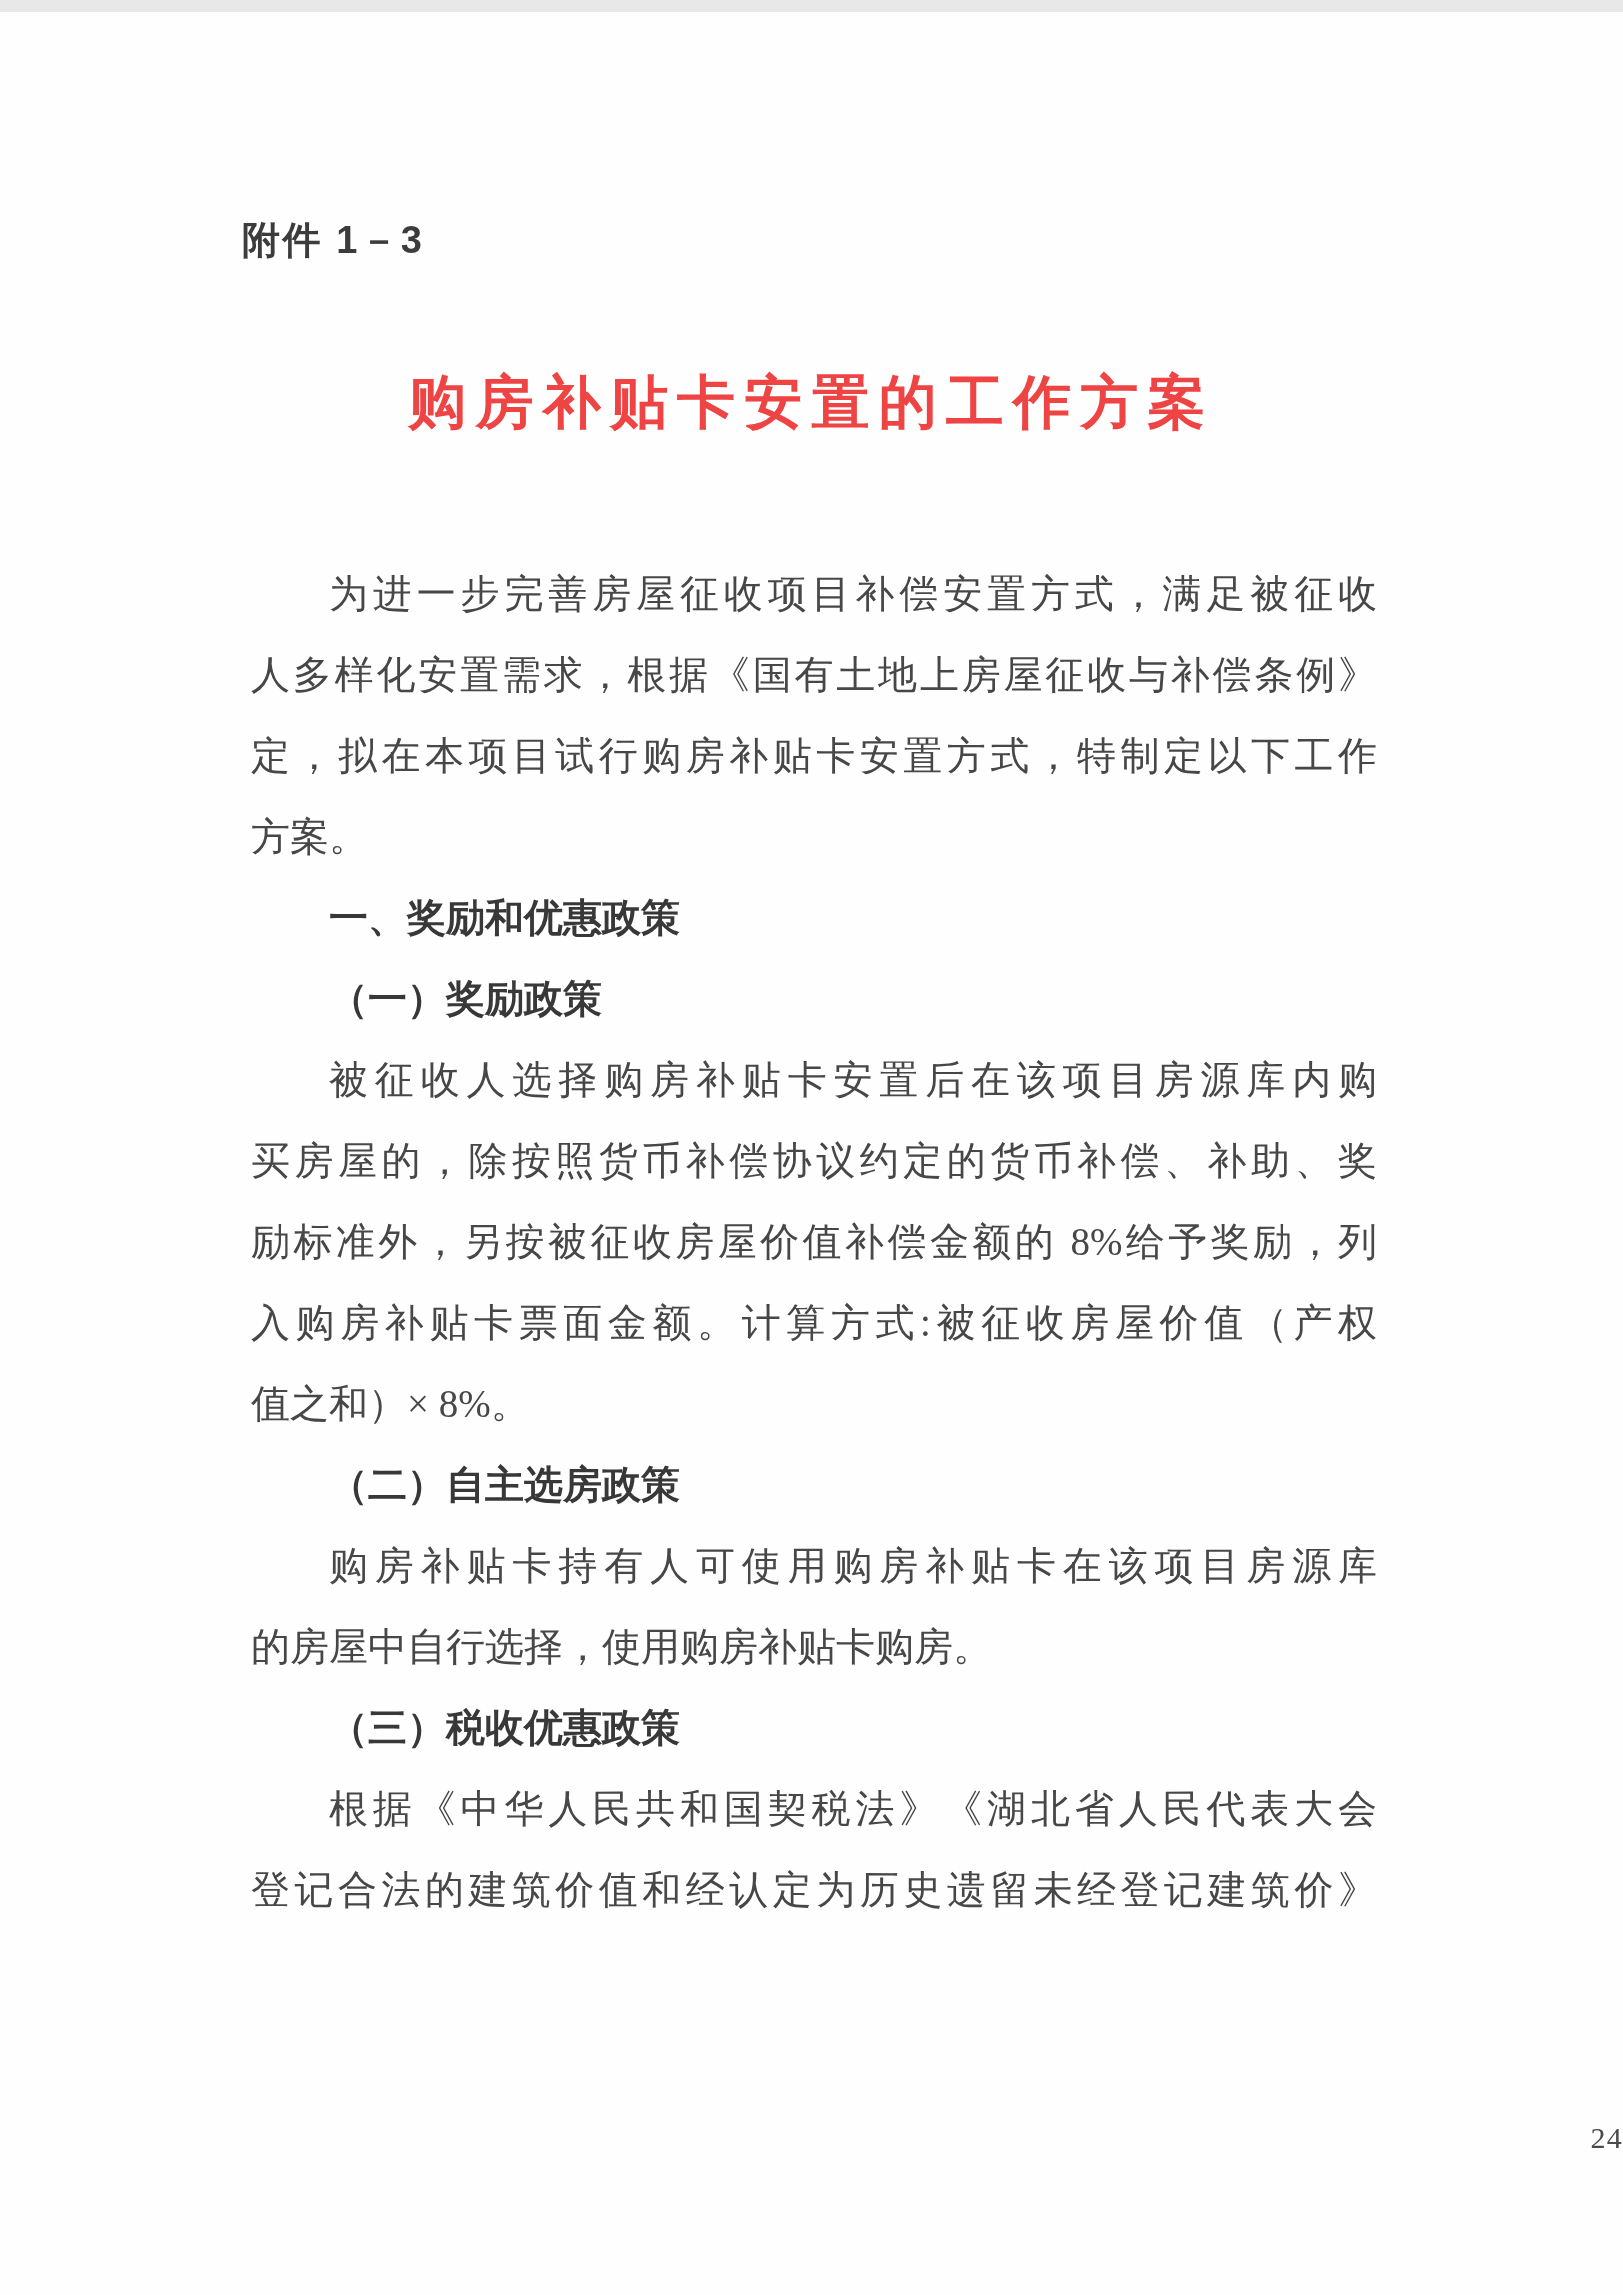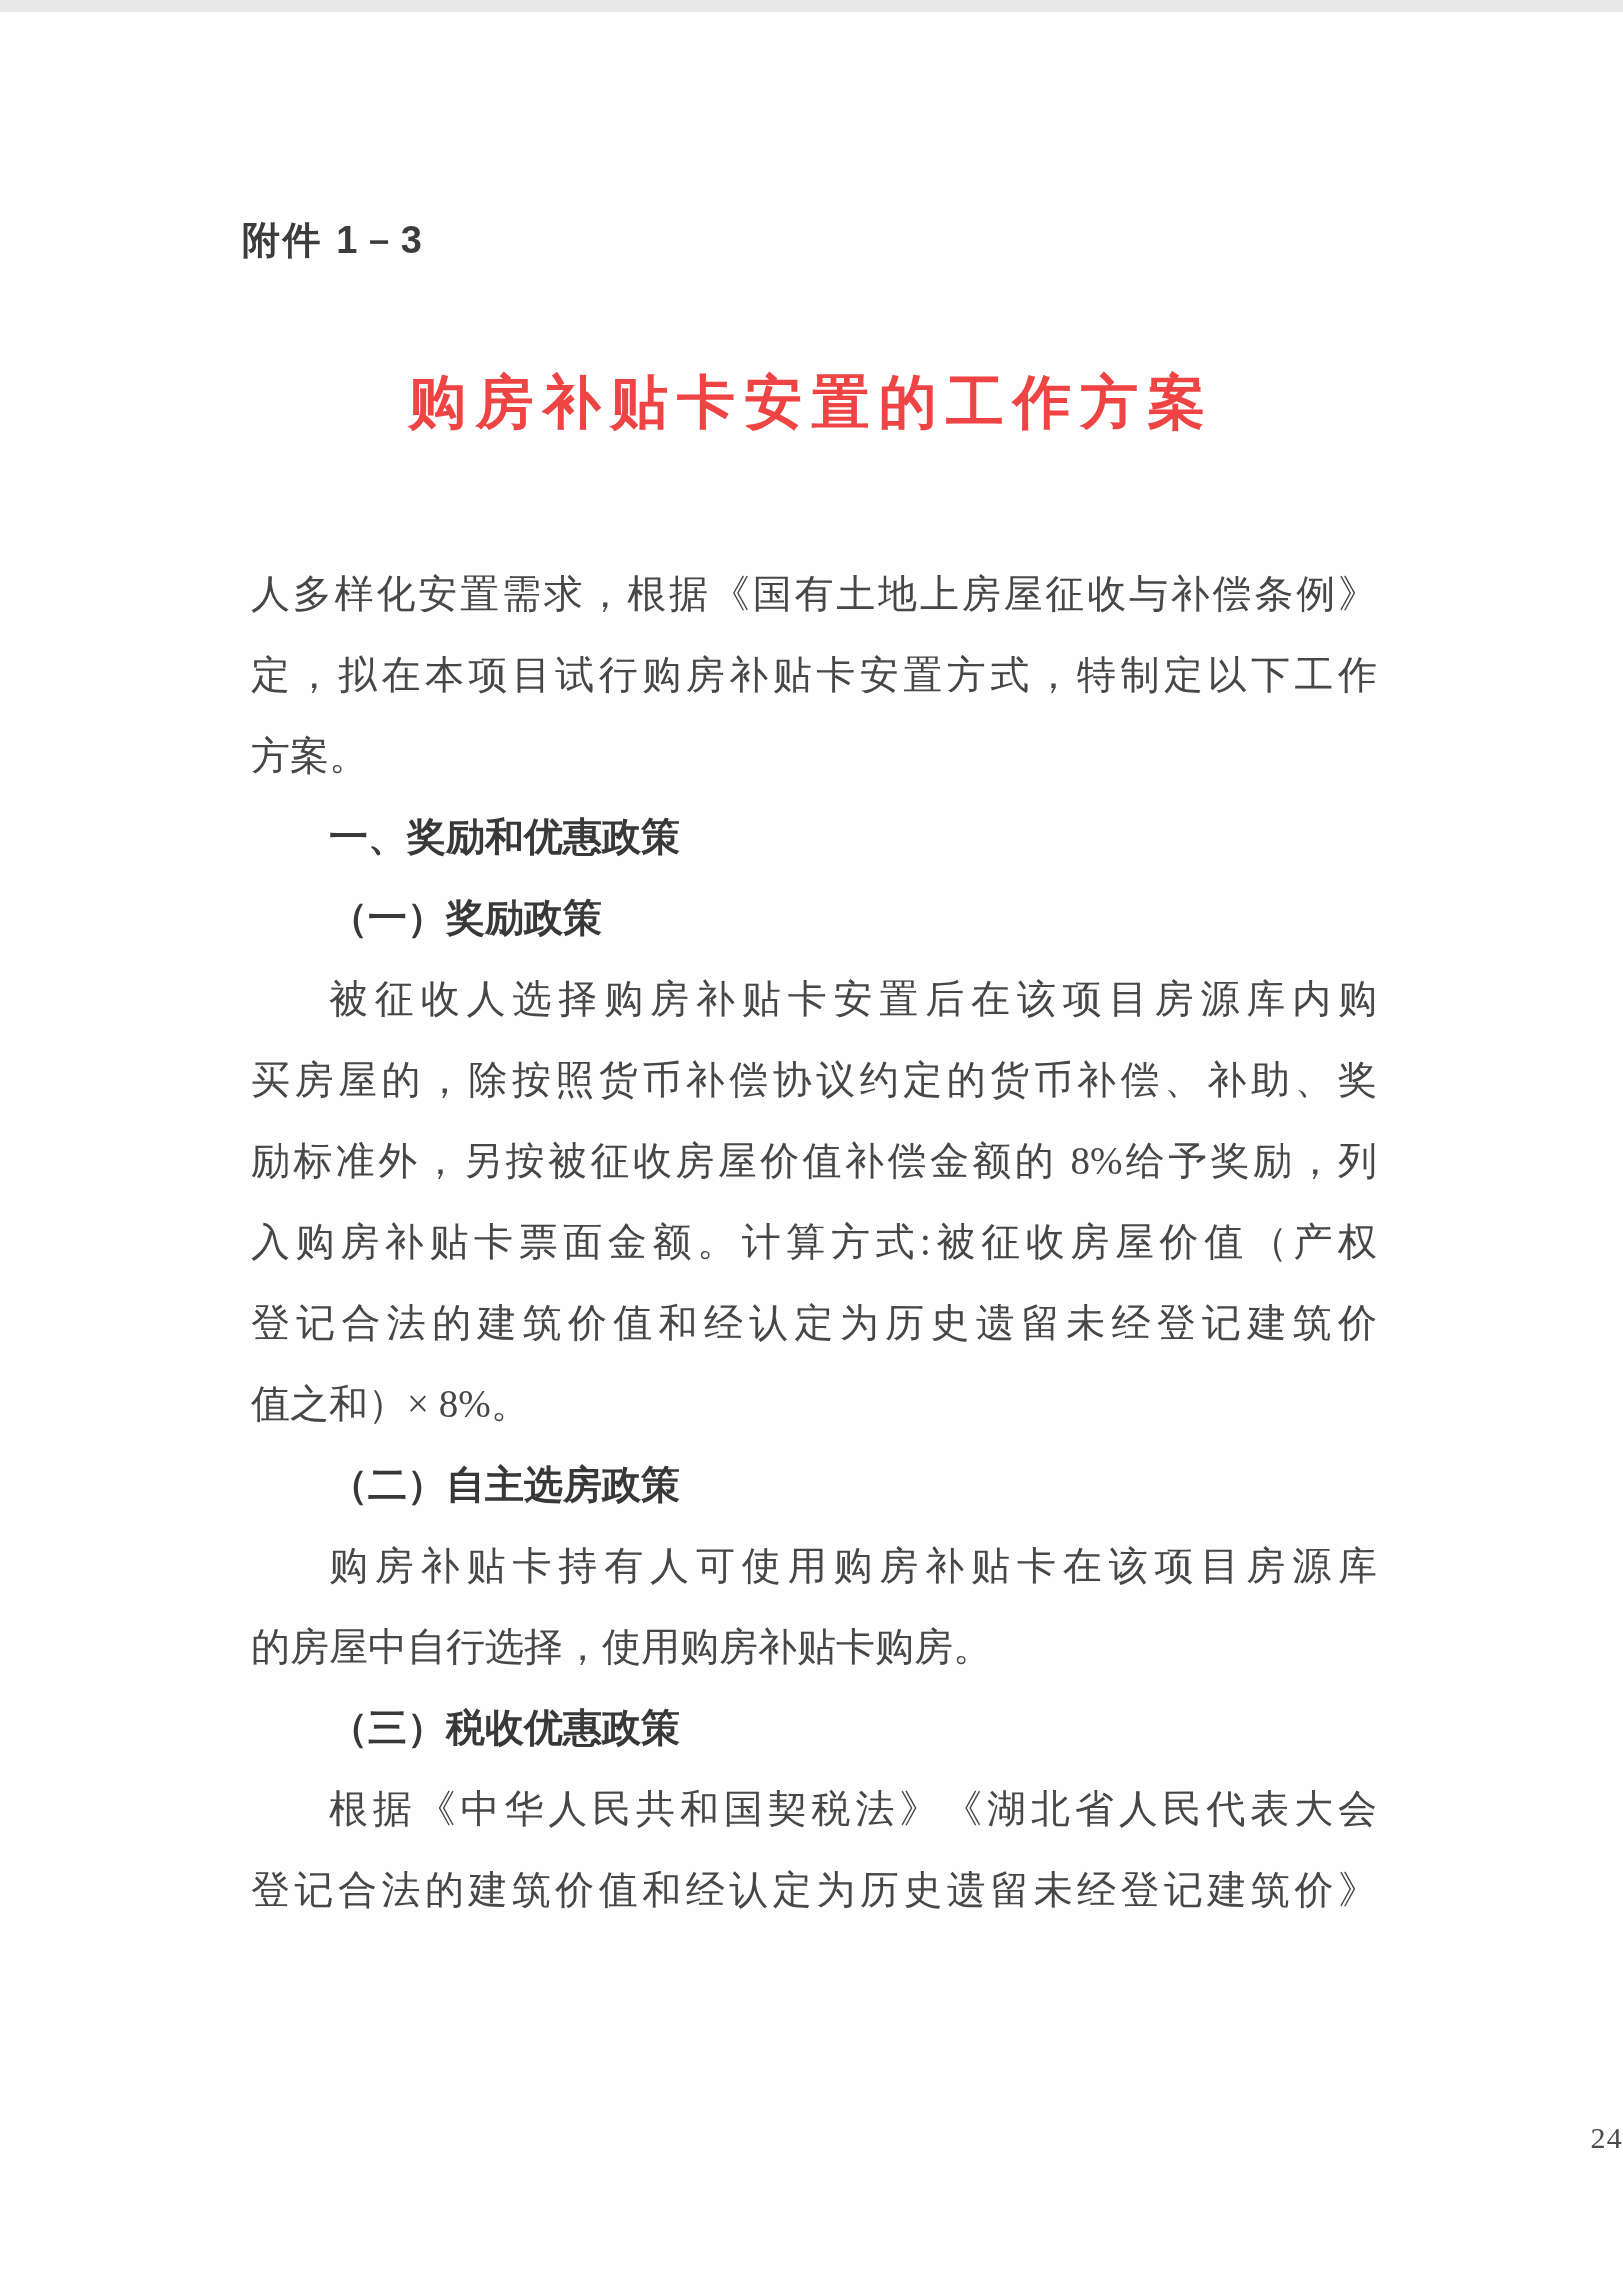--- a/index.html
+++ b/index.html
@@ -87,33 +87,33 @@
 <body>
 
 <div class="page">
 
   <div class="attachment-label">附件 1－3</div>
 
   <div class="doc-title">购房补贴卡安置的工作方案</div>
 
   <div class="body-col">
 
+    <div class="line j ind">为进一步完善房屋征收项目补偿安置方式，满足被征收</div>
     <div class="line j">人多样化安置需求，根据《国有土地上房屋征收与补偿条例》</div>
     <div class="line j">定，拟在本项目试行购房补贴卡安置方式，特制定以下工作</div>
     <div class="line">方案。</div>
 
     <div class="line h1 ind">一、奖励和优惠政策</div>
 
     <div class="line h2 ind">（一）奖励政策</div>
 
     <div class="line j ind">被征收人选择购房补贴卡安置后在该项目房源库内购</div>
     <div class="line j">买房屋的，除按照货币补偿协议约定的货币补偿、补助、奖</div>
     <div class="line j">励标准外，另按被征收房屋价值补偿金额的 8%给予奖励，列</div>
     <div class="line j">入购房补贴卡票面金额。计算方式:被征收房屋价值（产权</div>
-    <div class="line j">登记合法的建筑价值和经认定为历史遗留未经登记建筑价</div>
     <div class="line">值之和）× 8%。</div>
 
     <div class="line h2 ind">（二）自主选房政策</div>
 
     <div class="line j ind">购房补贴卡持有人可使用购房补贴卡在该项目房源库</div>
     <div class="line">的房屋中自行选择，使用购房补贴卡购房。</div>
 
     <div class="line h2 ind">（三）税收优惠政策</div>
 
     <div class="line j ind">根据《中华人民共和国契税法》《湖北省人民代表大会</div>

